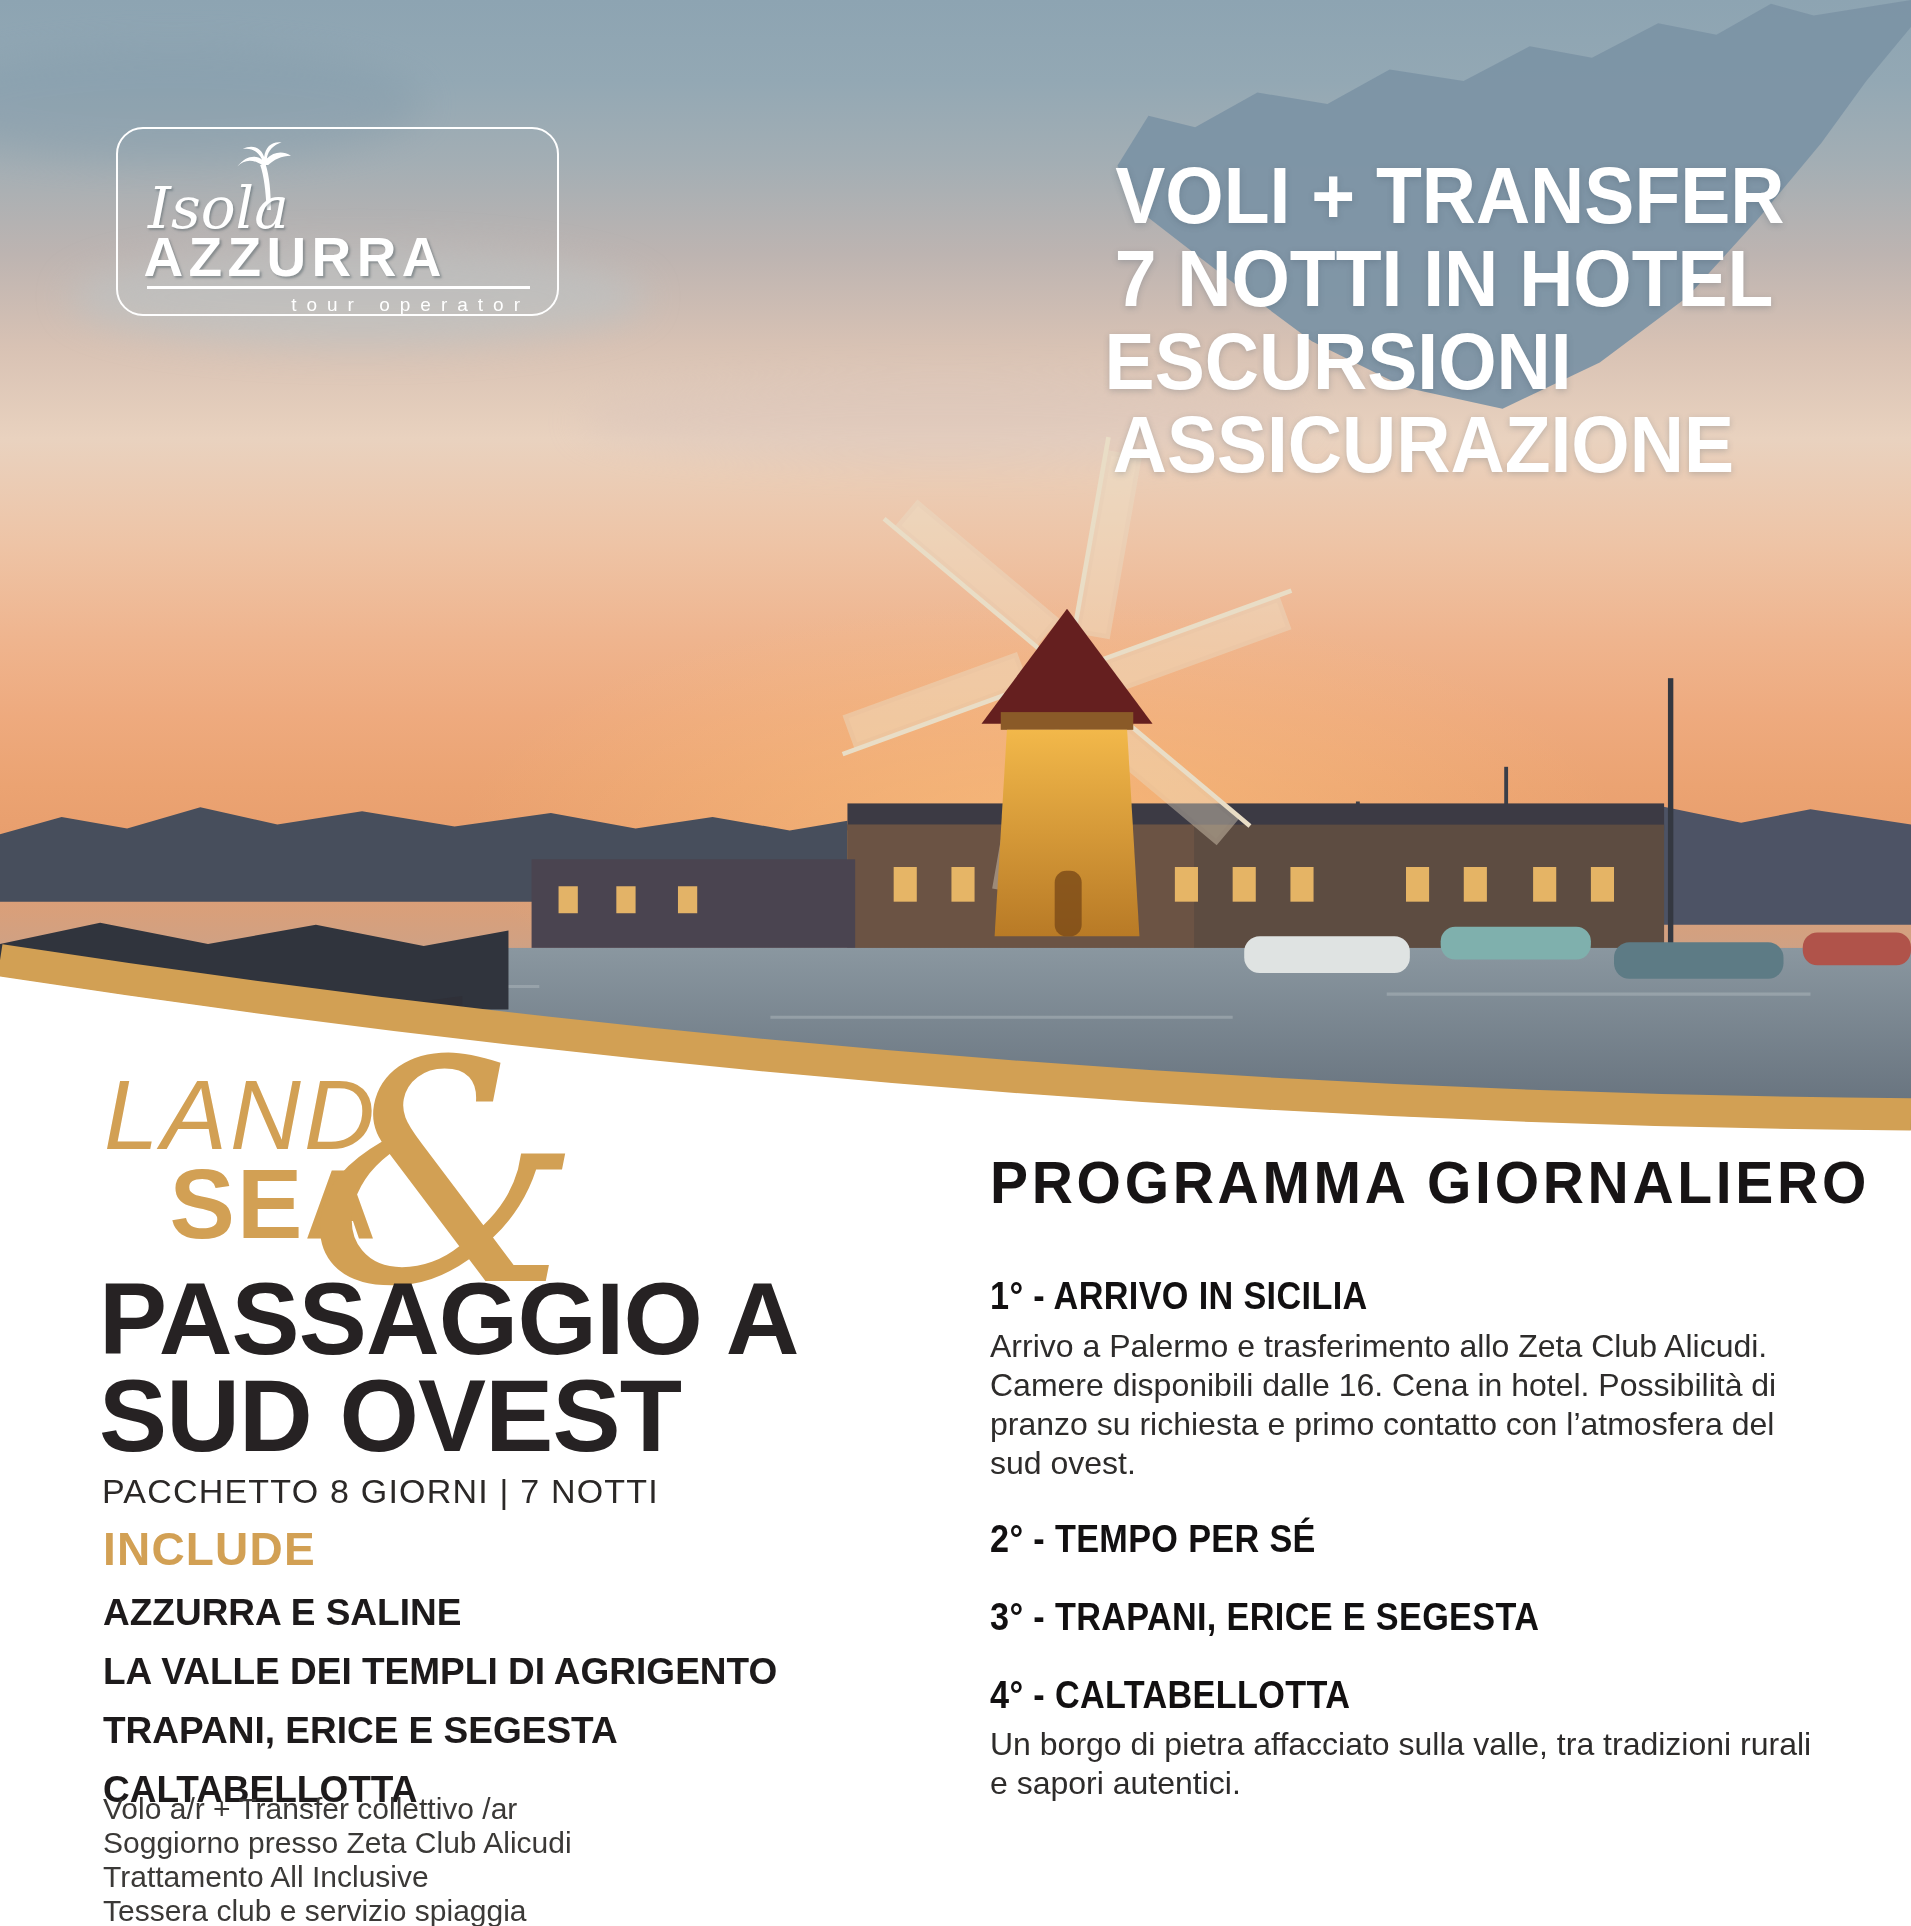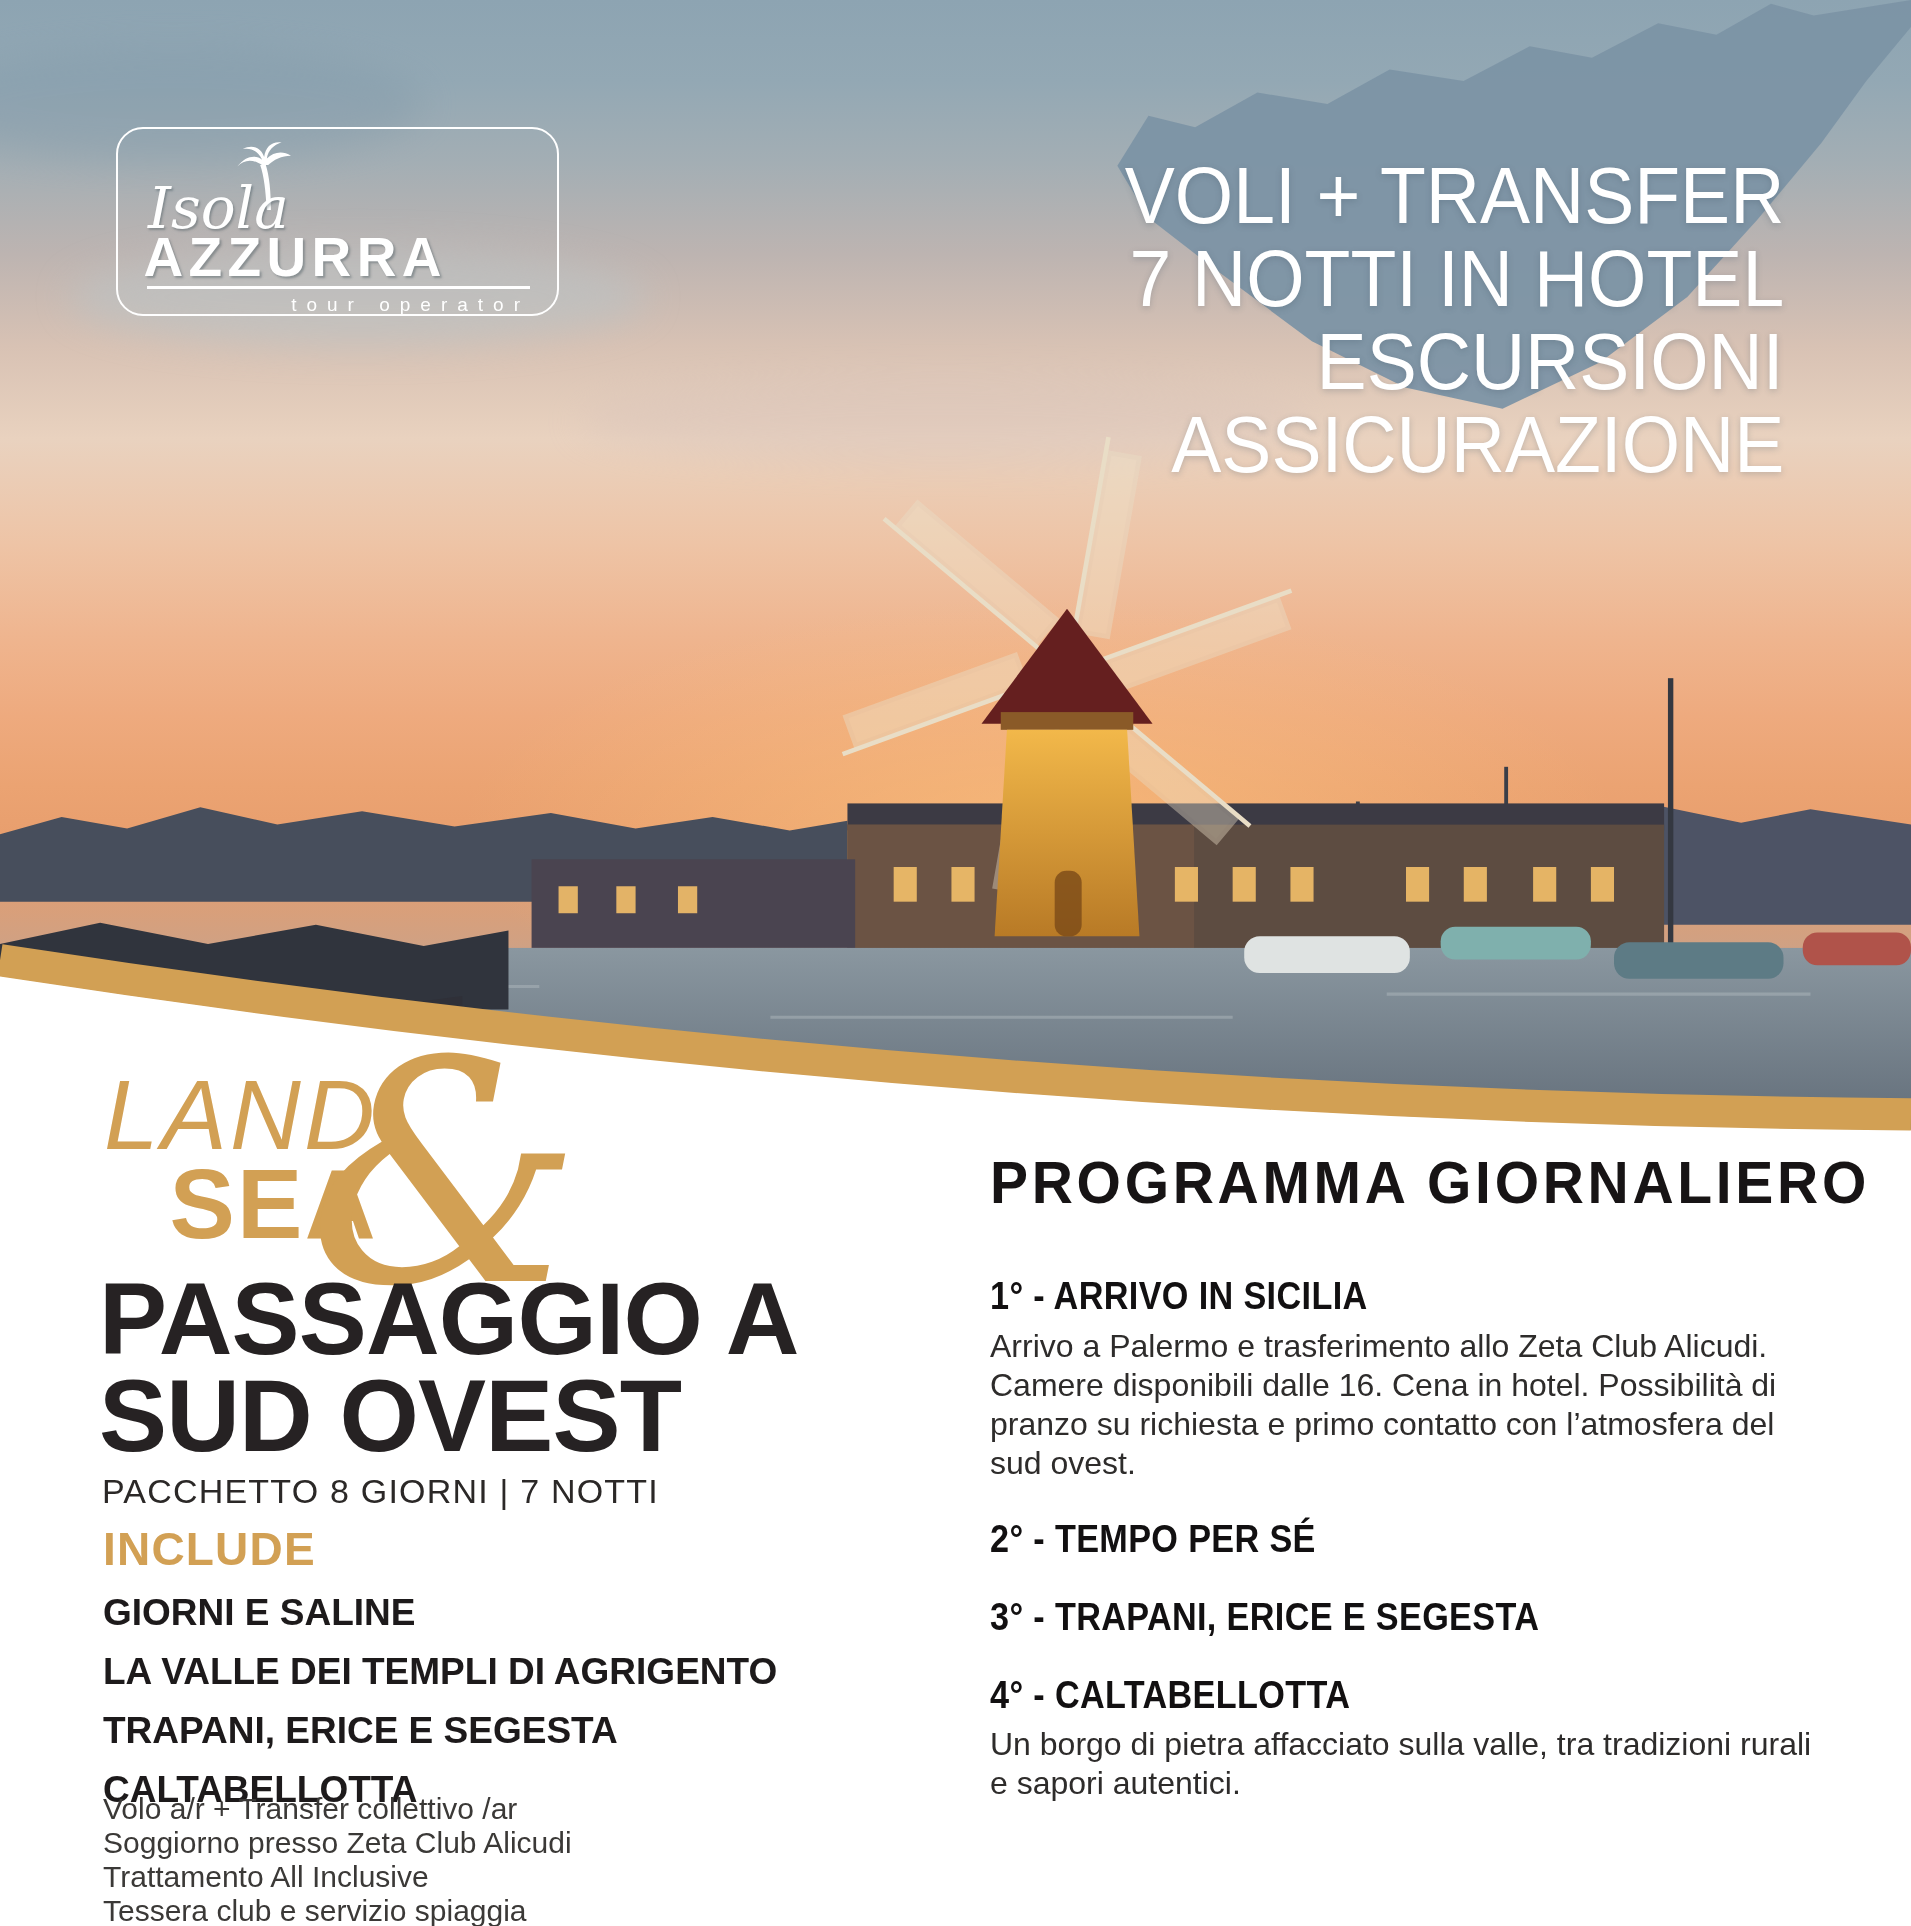--- a/index.html
+++ b/index.html
@@ -26,22 +26,22 @@
   .logo-palm{position:absolute;left:114px;top:7px;width:67px;height:81px;}
   .logo-isola{position:absolute;left:30px;top:45px;font-family:"DejaVu Serif",serif;
         font-style:italic;font-size:58px;text-shadow:1.5px 1.9px 2.3px rgba(40,60,70,.35);}
   .logo-azzurra{position:absolute;left:25.4px;top:96px;font-size:55px;font-weight:800;
         letter-spacing:5.4px;text-shadow:1.9px 2.3px 2.3px rgba(40,60,70,.35);}
   .logo-rule{position:absolute;left:29px;top:157px;width:383px;height:2.7px;background:#fff;}
   .logo-tag{position:absolute;left:29px;top:165px;width:383px;text-align:right;
         font-size:19px;letter-spacing:10px;}
 
   
-  .hero-head{position:absolute;right:127px;top:154px;text-align:right;color:#ffffff;
-        font-weight:400;font-size:79px;line-height:83px;
+  .hero-head{position:absolute;right:127px;top:154px;text-align:left;color:#ffffff;
+        font-weight:700;font-size:79px;line-height:83px;
         text-shadow:0 2.3px 7px rgba(60,80,95,.25);}
   .hero-head .ln{display:inline-block;transform:scaleX(.95);transform-origin:right;white-space:nowrap;}
 
   
   .landsea{position:absolute;left:104px;top:1067px;color:#d2a054;z-index:2;text-align:right;}
   .ls-land{font-size:98px;font-style:italic;letter-spacing:3.1px;line-height:96px;}
   .ls-sea{font-size:98px;font-weight:800;letter-spacing:2.3px;line-height:96px;margin-top:-7px;}
   .ls-amp{position:absolute;left:204px;top:-46px;font-family:"DejaVu Serif",serif;
         font-style:italic;font-size:308px;font-weight:400;line-height:308px;}
 
@@ -214,21 +214,21 @@
   </div>
 
   <div class="pkg-title">
     <span>PASSAGGIO A</span><br>
     <span>SUD OVEST</span>
   </div>
   <div class="pkg-sub">PACCHETTO 8 GIORNI | 7 NOTTI</div>
   <div class="include-label">INCLUDE</div>
 
   <div class="highlights">
-    <div>GIORNI E SALINE</div>
+    <div>AZZURRA E SALINE</div>
     <div>LA VALLE DEI TEMPLI DI AGRIGENTO</div>
     <div>TRAPANI, ERICE E SEGESTA</div>
     <div>CALTABELLOTTA</div>
   </div>
 
   <div class="items">
     <div>Volo a/r + Transfer collettivo /ar</div>
     <div>Soggiorno presso Zeta Club Alicudi</div>
     <div>Trattamento All Inclusive</div>
     <div>Tessera club e servizio spiaggia</div>

